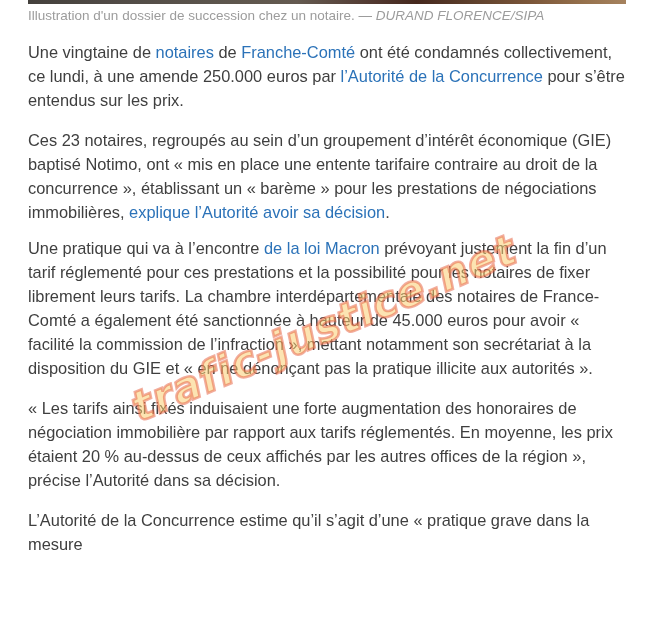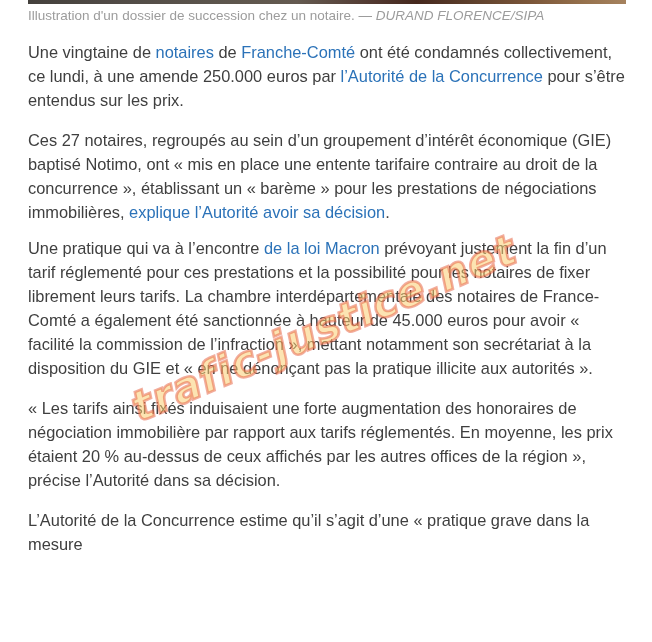--- a/index.html
+++ b/index.html
@@ -62,21 +62,21 @@
 
   <div class="content">
 
     <div class="caption">
       <span>Illustration d'un dossier de succession chez un notaire.</span>
       <span class="credit">— DURAND FLORENCE/SIPA</span>
     </div>
 
     <p class="para"><span>Une vingtaine de </span><a class="lnk">notaires</a><span> de </span><a class="lnk">Franche-Comté</a><span> ont été condamnés collectivement, ce lundi, à une amende 250.000 euros par </span><a class="lnk">l’Autorité de la Concurrence</a><span> pour s’être entendus sur les prix.</span></p>
 
-    <p class="para"><span>Ces 27 notaires, regroupés au sein d’un groupement d’intérêt économique (GIE) baptisé Notimo, ont « mis en place une entente tarifaire contraire au droit de la concurrence », établissant un « barème » pour les prestations de négociations immobilières, </span><a class="lnk">explique l’Autorité avoir sa décision</a><span>.</span></p>
+    <p class="para"><span>Ces 23 notaires, regroupés au sein d’un groupement d’intérêt économique (GIE) baptisé Notimo, ont « mis en place une entente tarifaire contraire au droit de la concurrence », établissant un « barème » pour les prestations de négociations immobilières, </span><a class="lnk">explique l’Autorité avoir sa décision</a><span>.</span></p>
 
 
     <p class="para after-head"><span>Une pratique qui va à l’encontre </span><a class="lnk">de la loi Macron</a><span> prévoyant justement la fin d’un tarif réglementé pour ces prestations et la possibilité pour les notaires de fixer librement leurs tarifs. La chambre interdépartementale des notaires de France-Comté a également été sanctionnée à hauteur de 45.000 euros pour avoir « facilité la commission de l’infraction », mettant notamment son secrétariat à la disposition du GIE et « en ne dénonçant pas la pratique illicite aux autorités ».</span></p>
 
     <p class="para"><span>« Les tarifs ainsi fixés induisaient une forte augmentation des honoraires de négociation immobilière par rapport aux tarifs réglementés. En moyenne, les prix étaient 20 % au-dessus de ceux affichés par les autres offices de la région », précise l’Autorité dans sa décision.</span></p>
 
 
 
     <p class="para"><span>L’Autorité de la Concurrence estime qu’il s’agit d’une « pratique grave dans la mesure</span></p>
 

